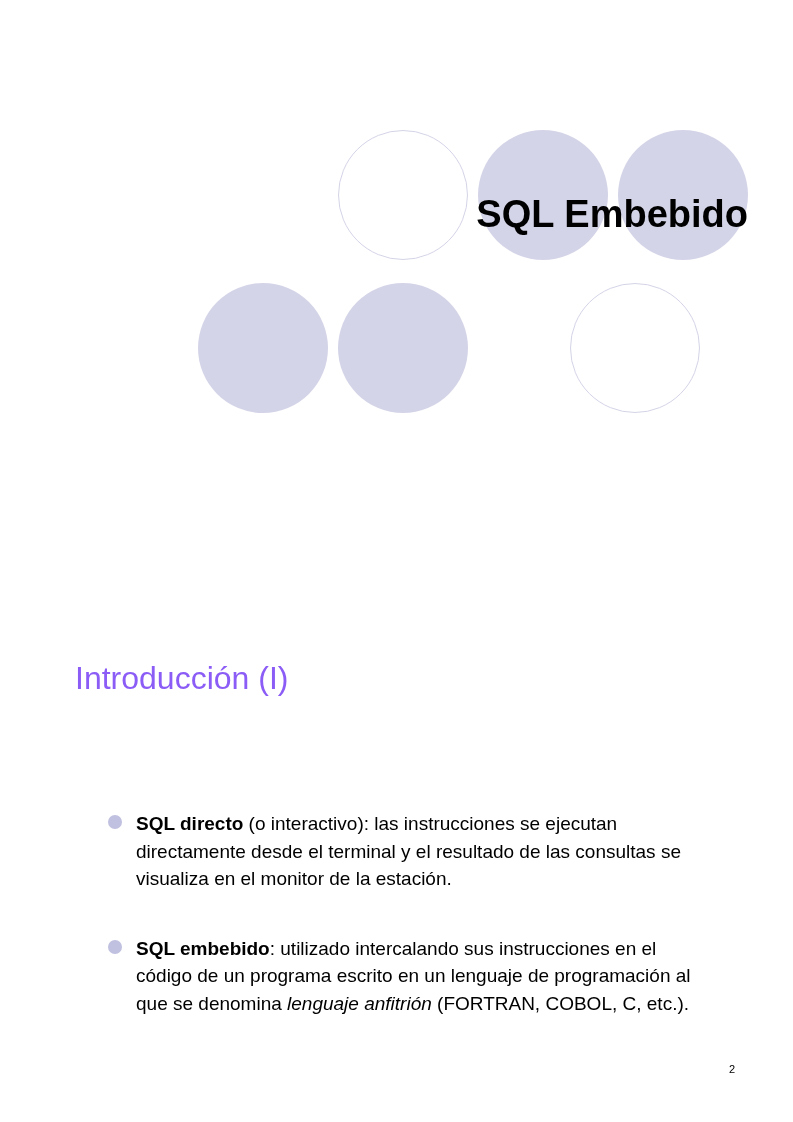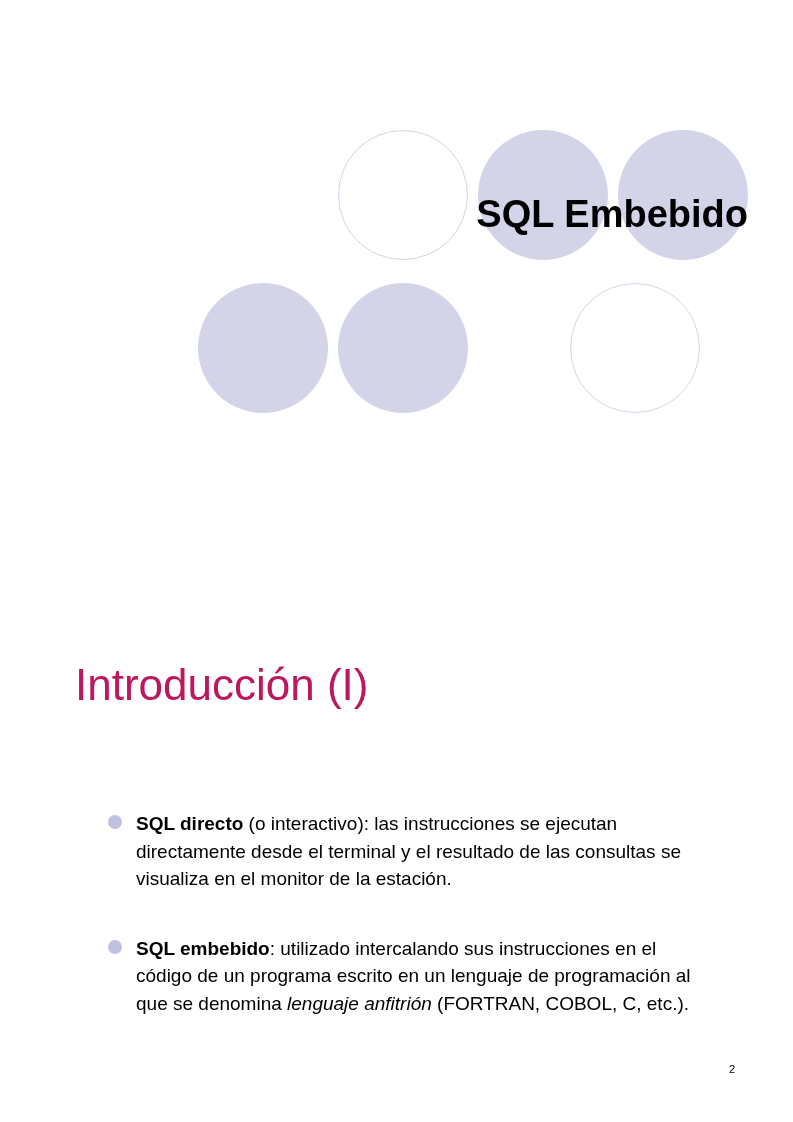--- a/index.html
+++ b/index.html
@@ -72,23 +72,23 @@
       text-align: right;
       font-size: 38px;
       font-weight: bold;
       color: #000;
       z-index: 10;
     }
     .section-title {
       position: absolute;
       top: 660px;
       left: 75px;
-      font-size: 44px;
+      font-size: 32px;
       font-weight: normal;
-      color: #be185d;
+      color: #8b5cf6;
     }
     .content-list {
       position: absolute;
       top: 810px;
       left: 108px;
       width: 595px;
     }
     .bullet-item {
       position: relative;
       margin-bottom: 42px;

